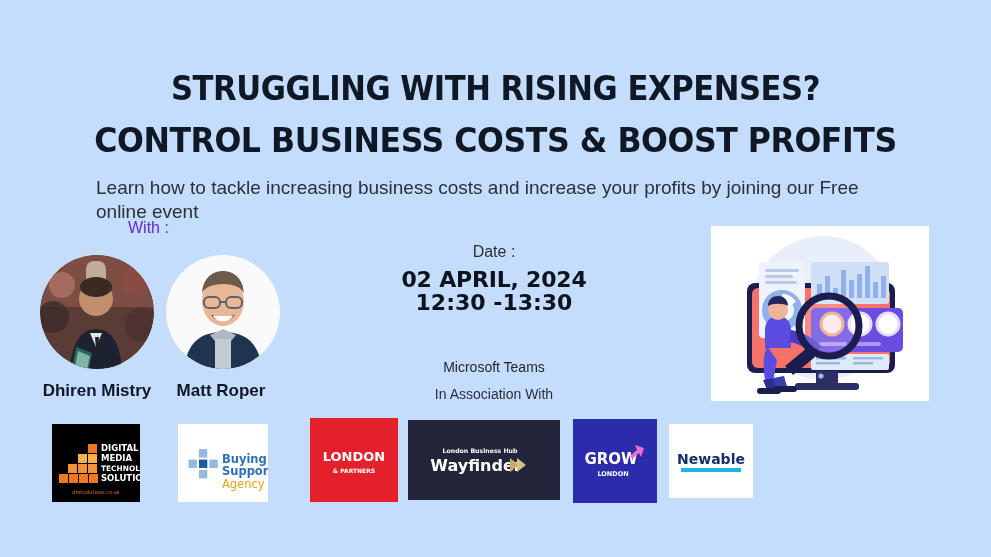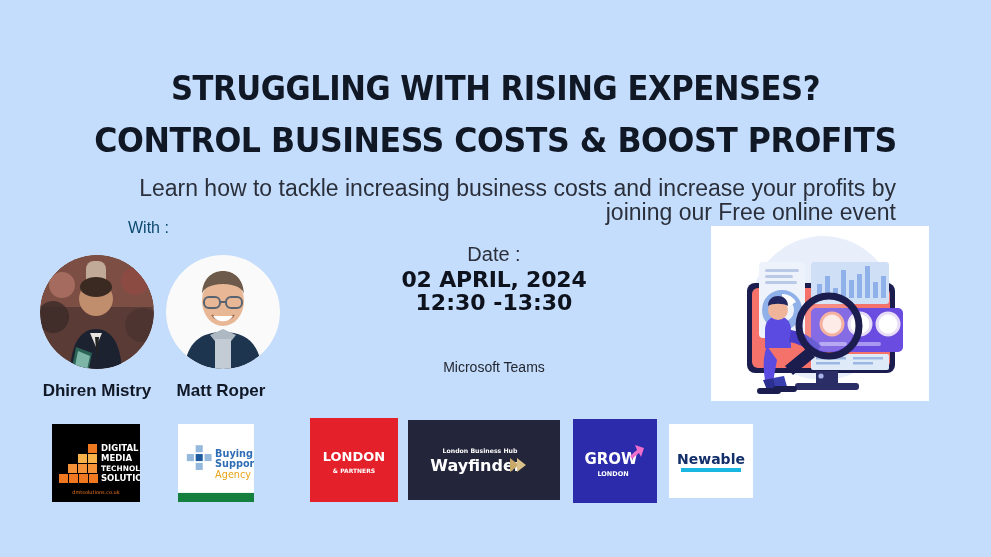--- a/index.html
+++ b/index.html
@@ -16,46 +16,46 @@
     position:absolute;left:0;width:991px;text-align:center;
     color:#101725;font-weight:bold;letter-spacing:-0.5px;
     font-family:"DejaVu Sans","Liberation Sans",sans-serif;
     transform:scaleX(.93);
   }
   #h1{top:70px;font-size:33px;line-height:38px;}
   #h2{top:120px;font-size:34px;line-height:40px;}
 
   .subtitle{
     position:absolute;top:176px;left:96px;width:800px;
-    text-align:right;font-size:23px;line-height:24px;color:#2a2f3a;
+    text-align:left;font-size:19px;line-height:24px;color:#2a2f3a;
   }
 
   
   .with-label{
     position:absolute;top:219px;left:128px;
-    font-size:16px;color:#0c4a6e;
+    font-size:16px;color:#6d28d9;
   }
   .photo{
     position:absolute;top:255px;width:114px;height:114px;border-radius:50%;
     overflow:hidden;background:#dde8f6;
   }
   #photo0{left:40px;}
   #photo1{left:166px;}
   .photo svg{display:block;width:114px;height:114px;}
   .speaker-name{
     position:absolute;top:381px;font-size:17px;font-weight:bold;color:#101725;
     width:130px;text-align:center;
   }
   #name0{left:32px;}
   #name1{left:156px;}
 
   
   .date-label{
     position:absolute;top:243px;left:384px;width:220px;text-align:center;
-    font-size:20px;color:#2a2f3a;
+    font-size:16px;color:#2a2f3a;
   }
   .date-main{
     position:absolute;top:268px;left:384px;width:220px;text-align:center;
     font-size:22px;line-height:24px;font-weight:bold;color:#0d121c;
     font-family:"DejaVu Sans","Liberation Sans",sans-serif;
     letter-spacing:-0.2px;
   }
   .date-time{
     position:absolute;top:291px;left:384px;width:220px;text-align:center;
     font-size:22px;line-height:24px;font-weight:bold;color:#0d121c;
@@ -74,21 +74,21 @@
   .illus-card{
     position:absolute;left:711px;top:226px;width:218px;height:175px;
     background:#ffffff;
   }
   .illus-card svg{display:block;width:218px;height:175px;}
 
   
   .logo{position:absolute;top:421px;overflow:hidden;}
   .logo svg{display:block;}
   #logo0{left:52px;top:424px;width:88px;height:78px;background:#0369a1;}
-  #logo1{left:178px;top:424px;width:76px;height:78px;background:#15803d;}
+  #logo1{left:178px;top:424px;width:90px;height:78px;background:#15803d;}
   #logo2{left:310px;top:418px;width:88px;height:84px;background:#e4212b;}
   #logo3{left:408px;top:420px;width:152px;height:80px;background:#23253a;}
   #logo4{left:573px;top:419px;width:84px;height:84px;background:#a16207;}
   #logo5{left:669px;top:424px;width:84px;height:74px;background:#fff;}
 </style>
 </head>
 <body>
 
 <div class="stage">
 
@@ -148,20 +148,21 @@
     </svg>
   </div>
 
   <div class="speaker-name" id="name0">Dhiren Mistry</div>
   <div class="speaker-name" id="name1">Matt Roper</div>
 
   <div class="date-label">Date :</div>
   <div class="date-main">02 APRIL, 2024</div>
   <div class="date-time">12:30 -13:30</div>
   <div class="platform">Microsoft Teams</div>
+  <div class="assoc">In Association With</div>
 
   <div class="illus-card">
     <svg viewBox="0 0 218 175" xmlns="http://www.w3.org/2000/svg">
       <circle cx="112" cy="82" r="72" fill="#e8effa"></circle>
       <rect x="36" y="57" width="148" height="90" rx="8" fill="#1b1d4e"></rect>
       <rect x="41" y="62" width="138" height="80" rx="6" fill="#f4726a"></rect>
       <rect x="105" y="145" width="22" height="14" fill="#2a2d66"></rect>
       <rect x="84" y="157" width="64" height="7" rx="3" fill="#2a2d66"></rect>
       <circle cx="110" cy="150" r="2.6" fill="#aab3e8"></circle>
       <rect x="48" y="36" width="46" height="76" rx="4" fill="#eef3fb"></rect>

